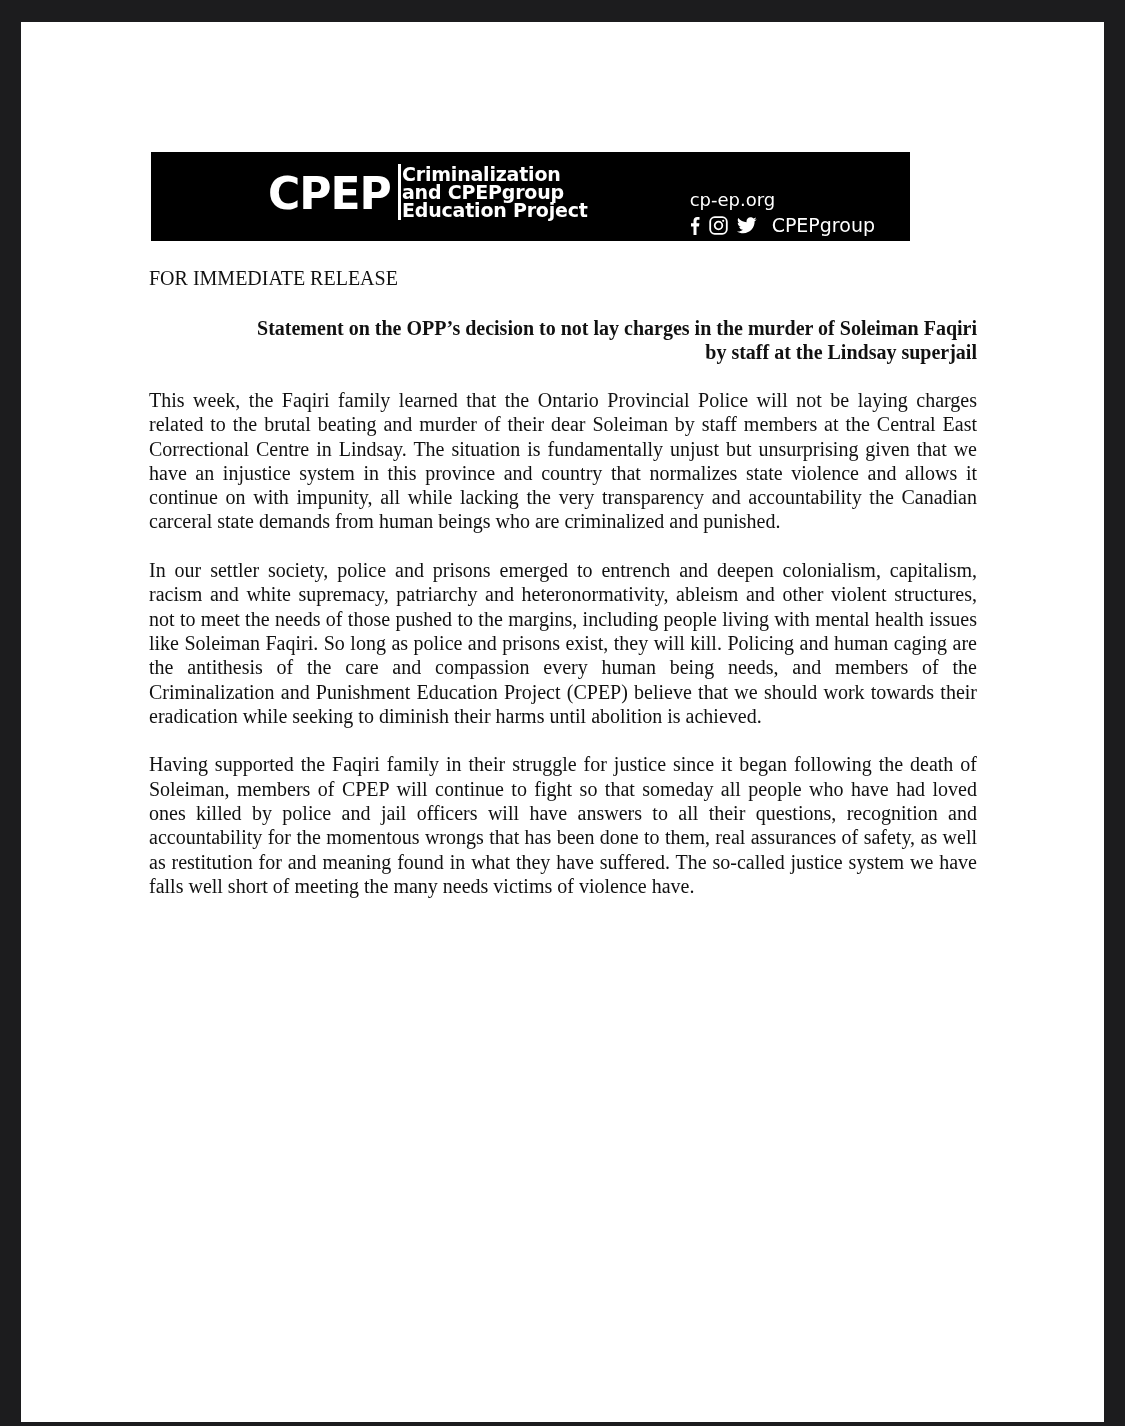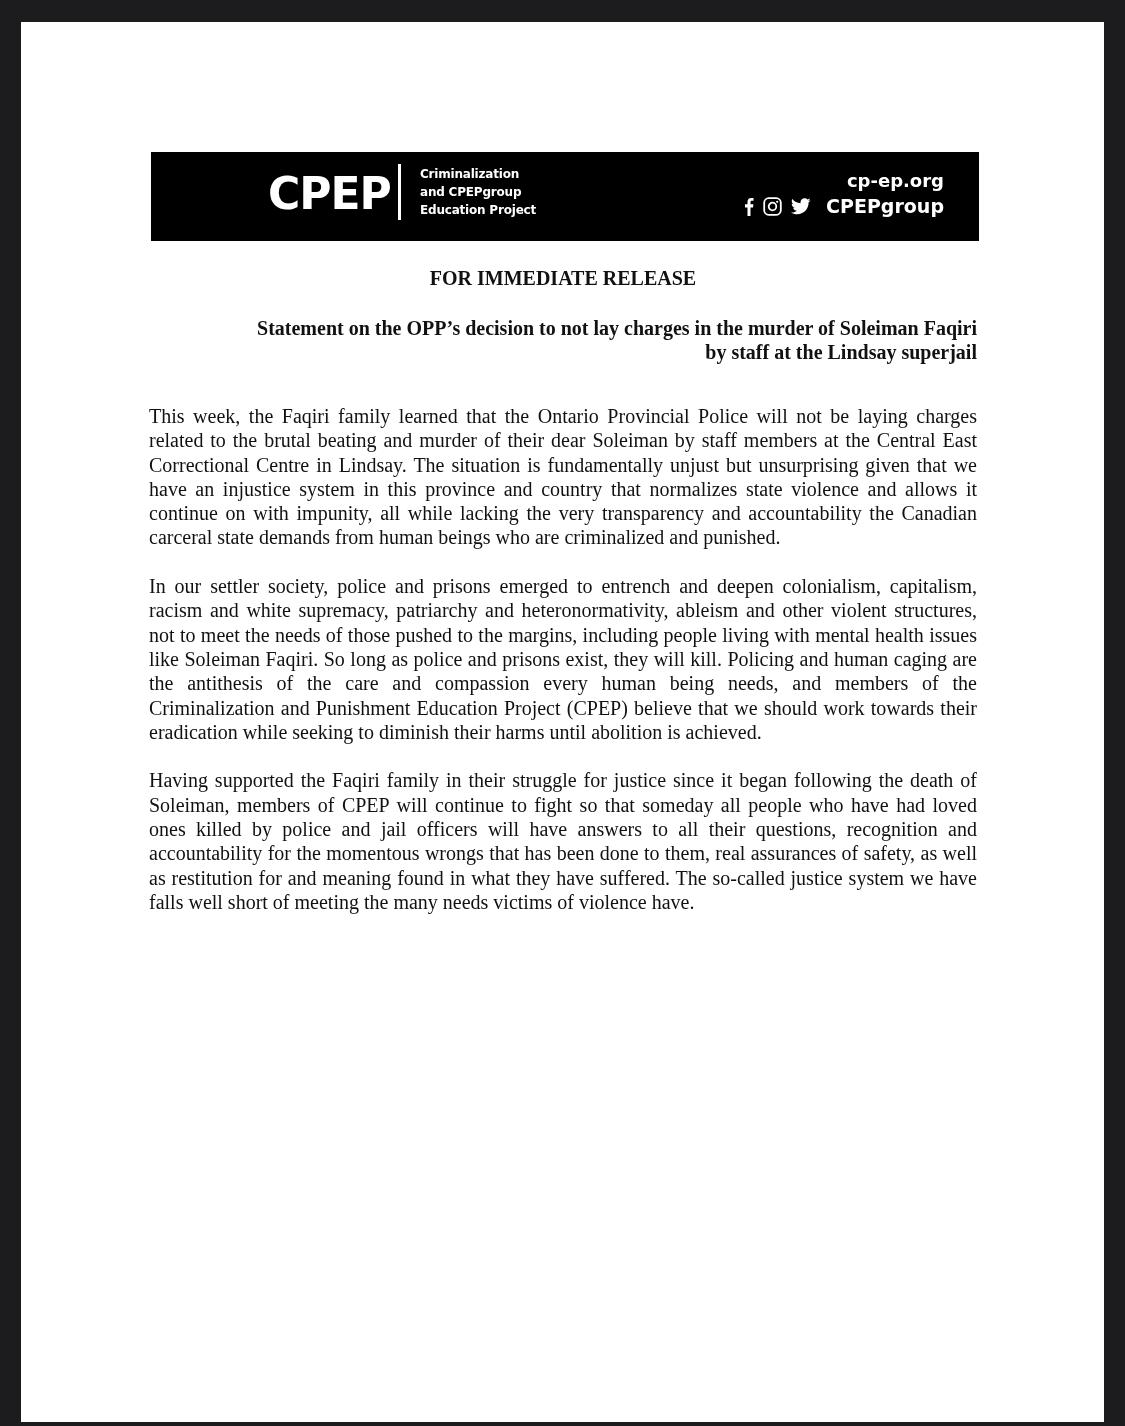--- a/index.html
+++ b/index.html
@@ -11,53 +11,52 @@
     }
     .page {
       position: absolute;
       left: 21px; top: 22px;
       width: 1083px; height: 1400px;
       background: #ffffff;
     }
     .banner {
       position: absolute;
       left: 130px; top: 130px;
-      width: 828px; height: 89px;
+      width: 759px; height: 89px;
       background: #000000;
       color: #ffffff;
       font-family: "DejaVu Sans", sans-serif;
     }
     .logo-text {
       position: absolute;
       left: 117px; top: 13px;
       font-size: 44px;
       font-weight: bold;
       letter-spacing: -1px;
       line-height: 58px;
     }
     .logo-divider {
       position: absolute;
       left: 247px; top: 12px;
       width: 3px; height: 56px;
       background: #ffffff;
     }
     .org-name {
       position: absolute;
-      left: 269px; top: 13px;
-      font-size: 12px;
+      left: 251px; top: 13px;
+      font-size: 19px;
       font-weight: bold;
       line-height: 18px;
       letter-spacing: -0.2px;
     }
     .org-name span { display: block; }
     .contact {
       position: absolute;
-      right: 35px; top: 17px;
-      text-align: right;
-      font-weight: bold;
+      right: 35px; top: 36px;
+      font-weight: normal;
     }
     .website {
       font-size: 18px;
       line-height: 24px;
     }
     .social-row {
       display: flex;
       align-items: center;
       justify-content: flex-end;
       gap: 9px;
@@ -73,41 +72,40 @@
     .handle { margin-left: 6px; }
 
     .doc {
       position: absolute;
       left: 128px; top: 240px;
       width: 828px;
       font-family: "Liberation Serif", serif;
       color: #111111;
     }
     .release-label {
-      text-align: center;
-      font-weight: bold;
+      font-weight: normal;
       font-size: 20px;
       line-height: 24px;
       margin: 4px 0 0 0;
     }
     .title {
       text-align: right;
       font-weight: bold;
       font-size: 20px;
       line-height: 24px;
       margin: 26px 0 0 0;
     }
     .title span { display: block; }
     .paragraph {
       font-size: 20px;
       line-height: 24.3px;
       text-align: justify;
       margin: 0;
     }
-    .p1 { margin-top: 40px; }
+    .p1 { margin-top: 24px; }
     .p-gap { margin-top: 24.3px; }
   </style>
 </head>
 <body>
 
 <div class="page">
 
   <div class="banner">
     <div class="logo-text">CPEP</div>
     <div class="logo-divider"></div>

